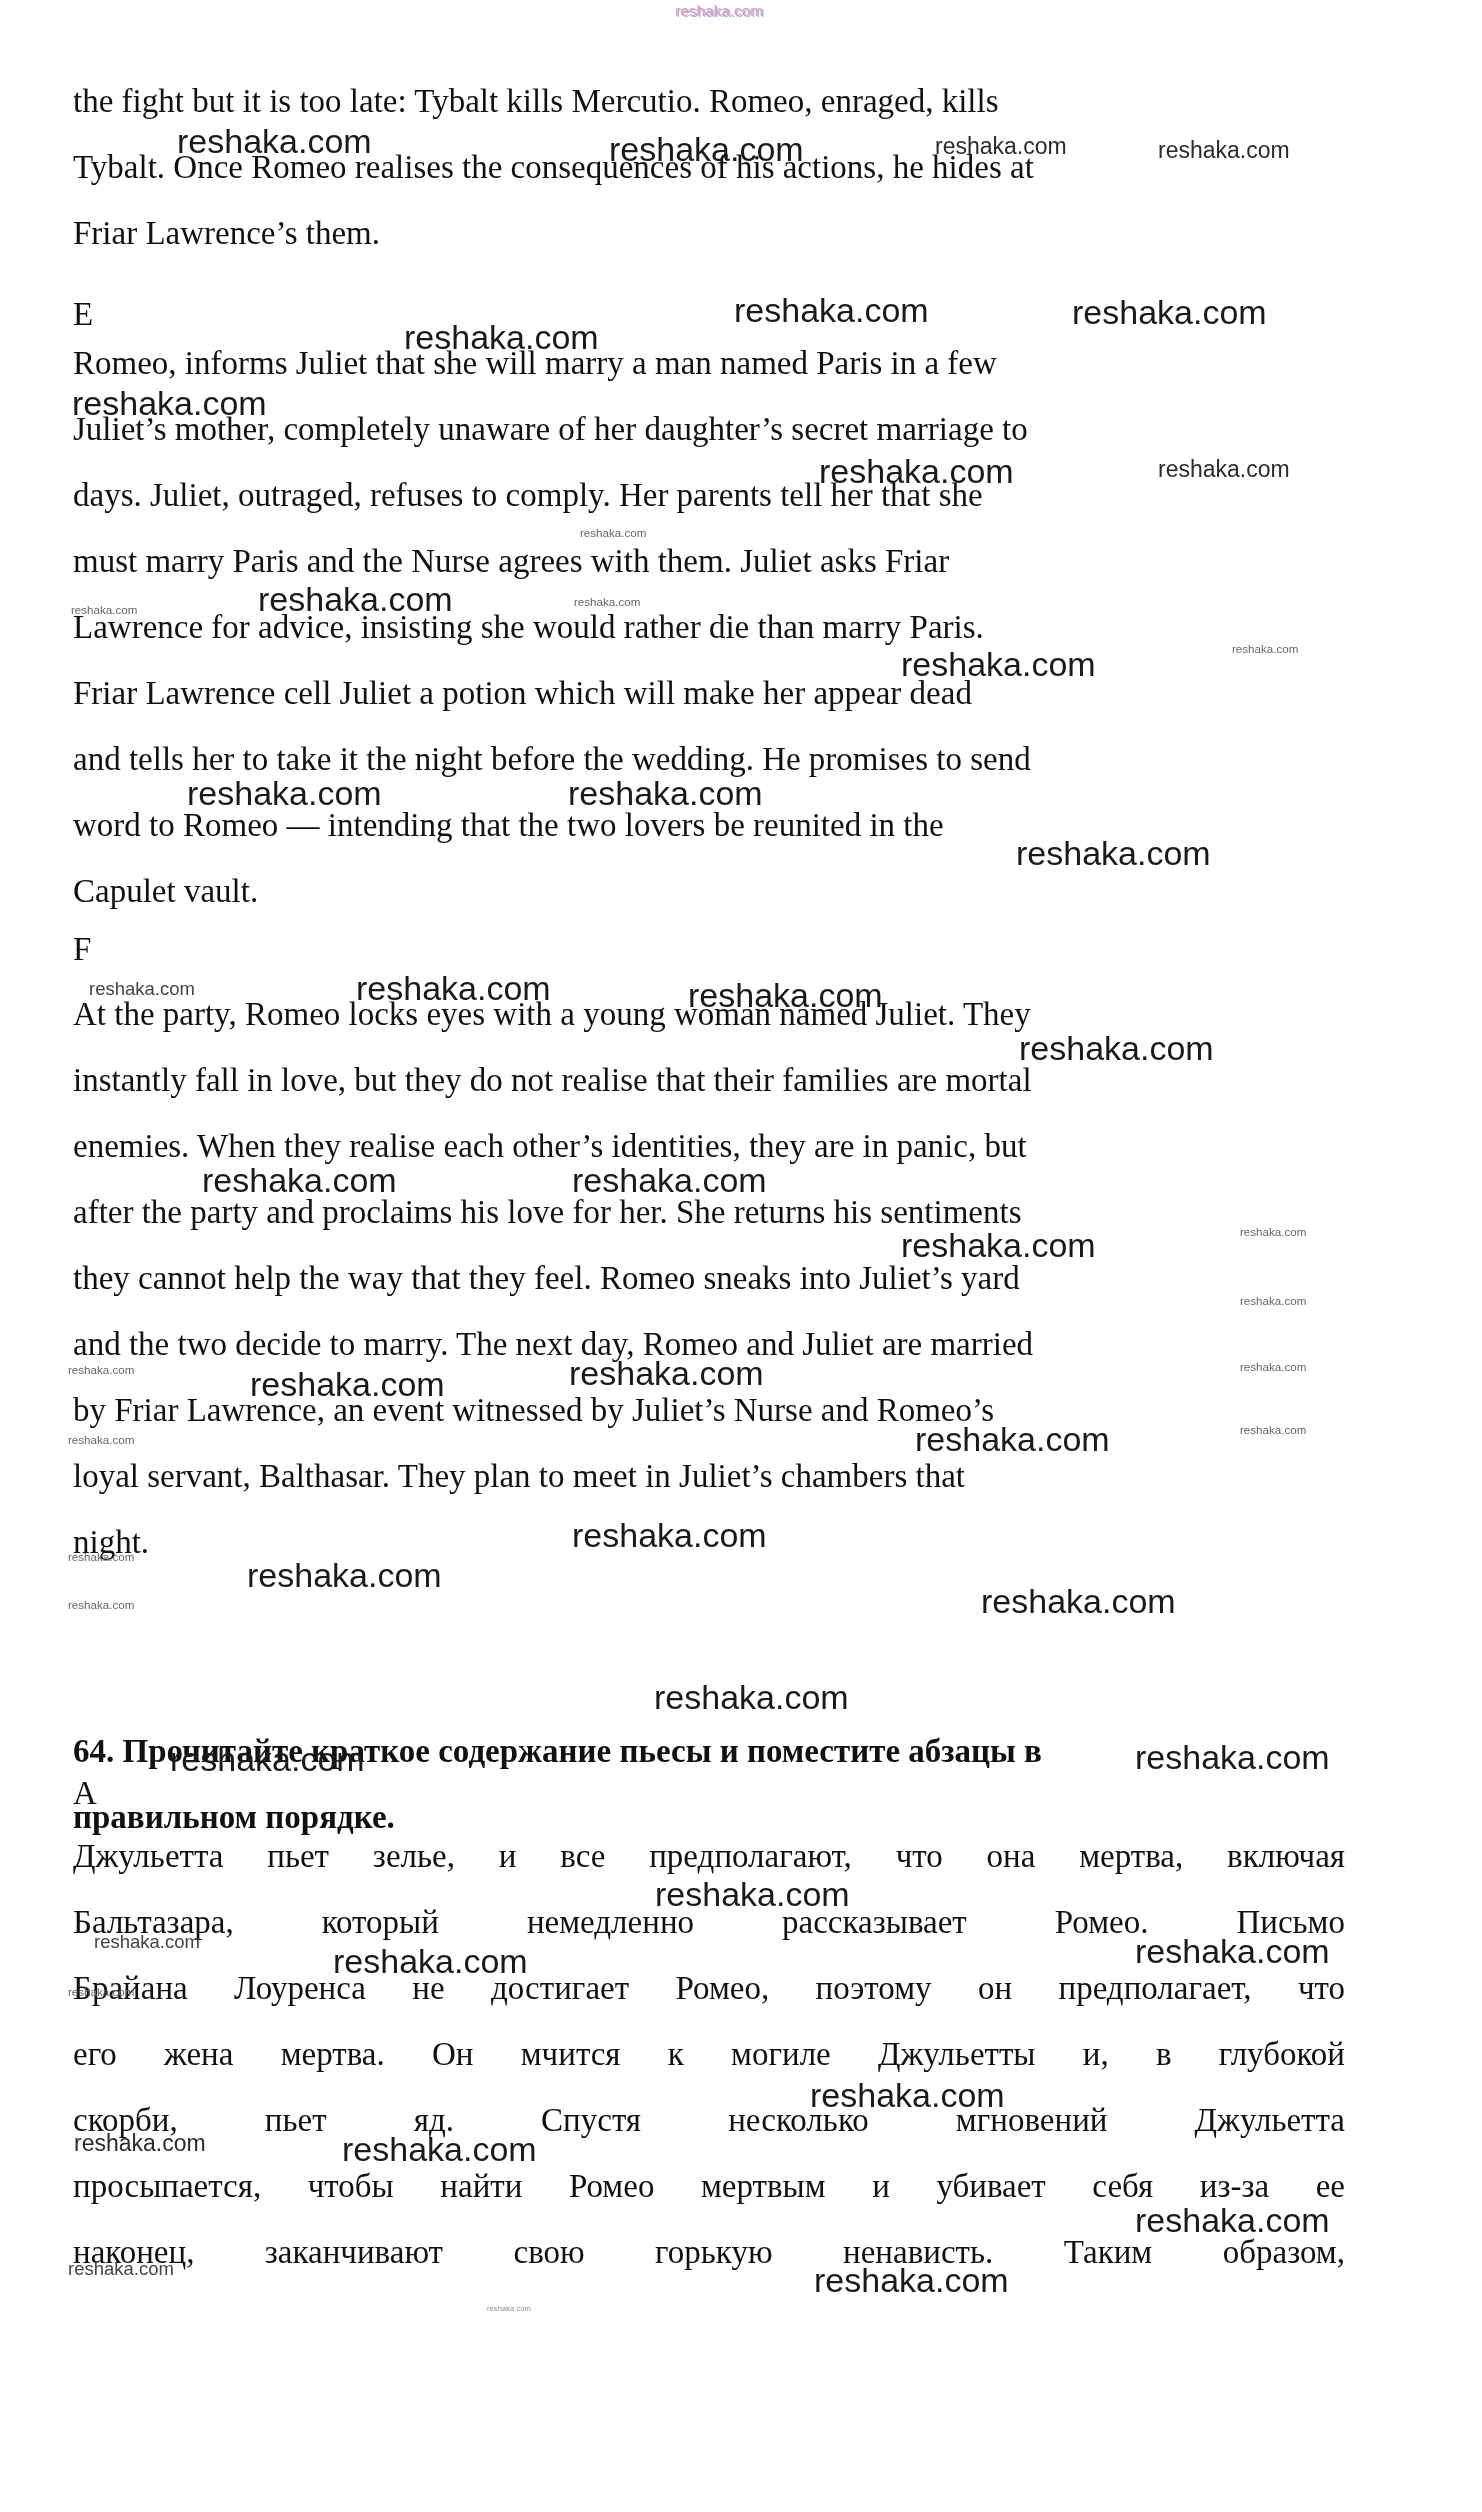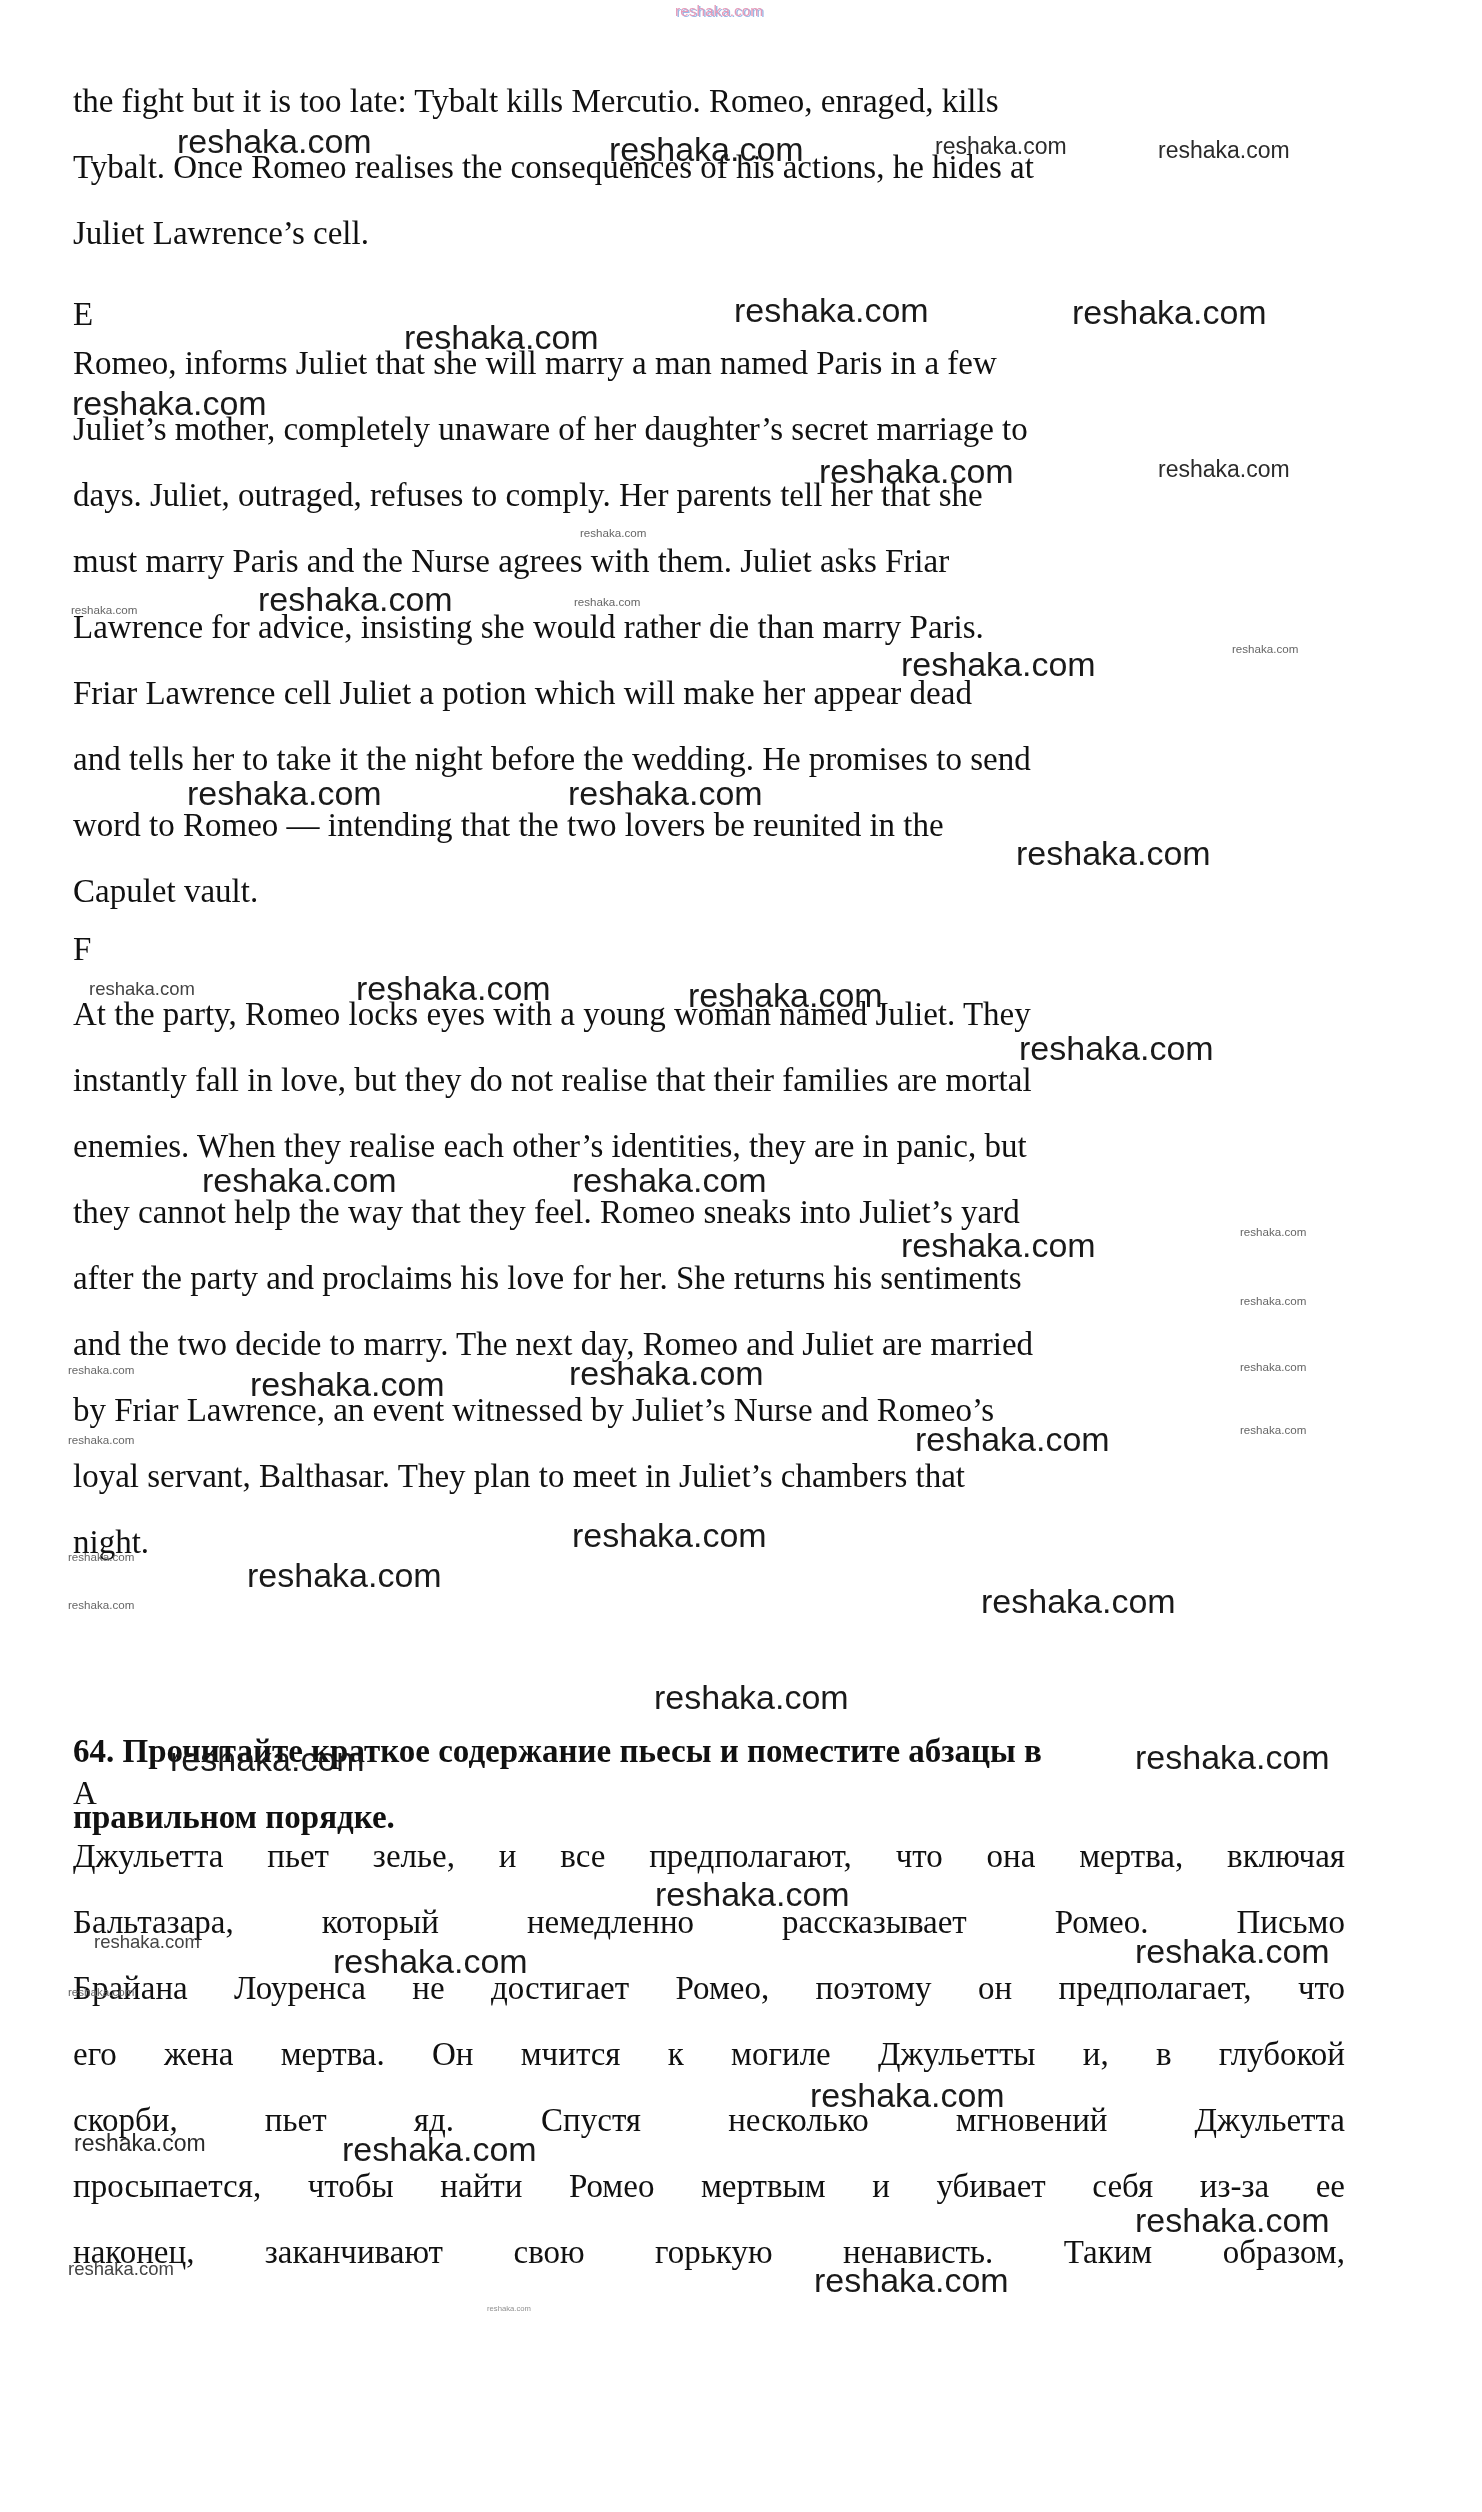--- a/index.html
+++ b/index.html
@@ -24,21 +24,21 @@
 </head>
 <body>
 
 <div class="page">
 
   <div class="top-wm">reshaka.com</div>
 
   <div class="block eng" style="top:68px">
       <div class="tline">the fight but it is too late: Tybalt kills Mercutio. Romeo, enraged, kills</div>
       <div class="tline">Tybalt. Once Romeo realises the consequences of his actions, he hides at</div>
-      <div class="tline">Juliet Lawrence’s cell.</div>
+      <div class="tline">Friar Lawrence’s them.</div>
     </div>
 
   <div class="label" style="top:281px">E</div>
 
   <div class="block eng" style="top:330px">
       <div class="tline">Romeo, informs Juliet that she will marry a man named Paris in a few</div>
       <div class="tline">Juliet’s mother, completely unaware of her daughter’s secret marriage to</div>
       <div class="tline">days. Juliet, outraged, refuses to comply. Her parents tell her that she</div>
       <div class="tline">must marry Paris and the Nurse agrees with them. Juliet asks Friar</div>
       <div class="tline">Lawrence for advice, insisting she would rather die than marry Paris.</div>
@@ -47,22 +47,22 @@
       <div class="tline">word to Romeo — intending that the two lovers be reunited in the</div>
       <div class="tline">Capulet vault.</div>
     </div>
 
   <div class="label" style="top:916px">F</div>
 
   <div class="block eng" style="top:981px">
       <div class="tline">At the party, Romeo locks eyes with a young woman named Juliet. They</div>
       <div class="tline">instantly fall in love, but they do not realise that their families are mortal</div>
       <div class="tline">enemies. When they realise each other’s identities, they are in panic, but</div>
+      <div class="tline">after the party and proclaims his love for her. She returns his sentiments</div>
       <div class="tline">they cannot help the way that they feel. Romeo sneaks into Juliet’s yard</div>
-      <div class="tline">after the party and proclaims his love for her. She returns his sentiments</div>
       <div class="tline">and the two decide to marry. The next day, Romeo and Juliet are married</div>
       <div class="tline">by Friar Lawrence, an event witnessed by Juliet’s Nurse and Romeo’s</div>
       <div class="tline">loyal servant, Balthasar. They plan to meet in Juliet’s chambers that</div>
       <div class="tline">night.</div>
     </div>
 
   <div class="block task" style="top:1718px">
       <div class="tline">64. Прочитайте краткое содержание пьесы и поместите абзацы в</div>
       <div class="tline">правильном порядке.</div>
     </div>

